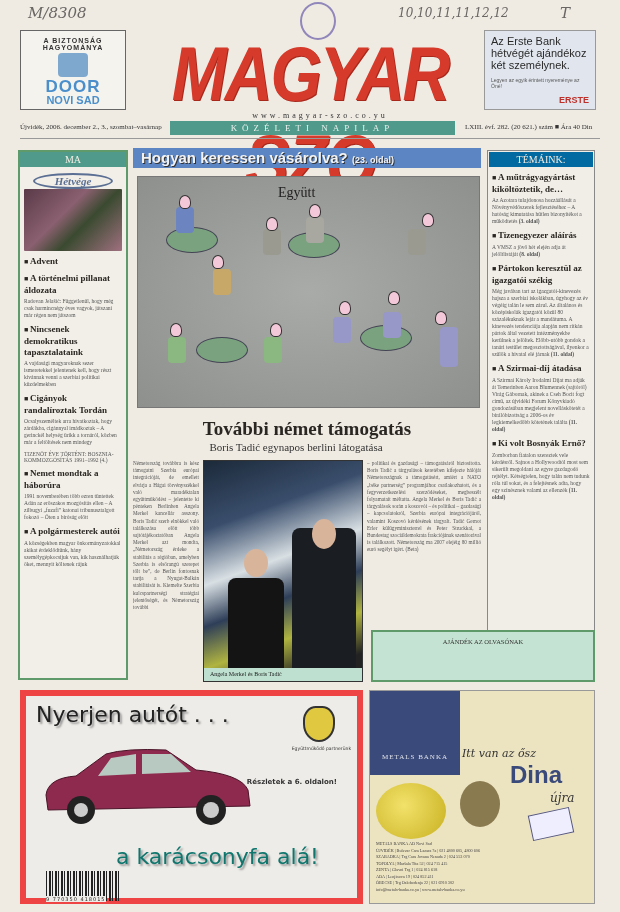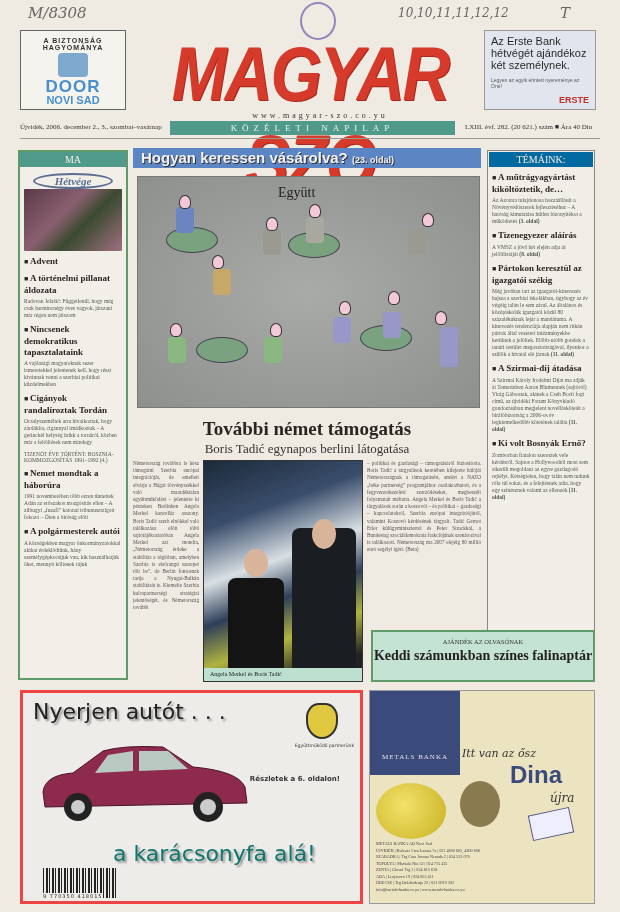--- a/index.html
+++ b/index.html
@@ -36,35 +36,35 @@
 .note{font-size:5.5px;color:#555;padding:0 4px;margin-top:5px}
 
 .banner{left:133px;top:148px;width:348px;height:20px;background:#5c85c4;color:#f2f2f2;font-family:"Liberation Sans",sans-serif;font-weight:bold;font-size:15px;padding-left:8px;line-height:20px;text-shadow:1px 1px 0 #333}
 .banner small{font-size:9px}
 .cartoon{left:137px;top:176px;width:343px;height:232px;background:radial-gradient(ellipse at center,#a9aba8,#8e908d);border:1px solid #777;overflow:hidden}
 .ctitle{position:absolute;left:140px;top:8px;font-size:14px;color:#222}
 .table{position:absolute;width:52px;height:26px;border-radius:50%;background:#7aa27e;border:1px solid #445}
 .fig{position:absolute;width:12px;height:14px;border-radius:50% 50% 40% 40%;background:#f3c8d8;border:1px solid #333}
 .body1{position:absolute;width:18px;height:26px;border-radius:4px}
 .headline{left:133px;top:418px;width:348px;text-align:center;font-size:19px;font-weight:bold;color:#2a2622}
-.deck{left:133px;top:441px;width:348px;text-align:center;font-size:13px;color:#333}
+.deck{left:122px;top:441px;width:348px;text-align:center;font-size:11px;color:#333}
 .col{font-size:5.2px;line-height:7.2px;color:#555;text-align:justify;overflow:hidden}
 .photo{left:203px;top:460px;width:160px;height:222px;background:linear-gradient(160deg,#1c2a3a 0%,#3a4e6c 25%,#d9e0e4 45%,#2e3e58 60%,#b0b440 75%,#222 90%);border:1px solid #333}
 .pcap{position:absolute;left:0;bottom:0;width:100%;height:13px;background:#bde0d0;font-size:6px;line-height:13px;padding-left:6px;color:#222}
 .person{position:absolute;bottom:13px;background:#141414;border-radius:8px 8px 0 0}
 .face{position:absolute;border-radius:50%;background:#d8b49a}
 
 .rcol{left:487px;top:150px;width:108px;height:530px;border:1px solid #888;background:#f1eee7}
 .rhead{background:#0369a1;color:#f4ece0;font-size:10px;text-align:center;height:15px;line-height:15px;margin:1px}
 
 .gift{left:371px;top:630px;width:224px;height:52px;background:#c5e3d2;border:2px solid #5e9a6a;text-align:center}
 .gift .s{font-size:6.5px;margin-top:6px;color:#333}
 .gift .h{font-size:14px;font-weight:bold;margin-top:3px;color:#222}
 
-.car-ad{left:20px;top:690px;width:343px;height:214px;border:3px solid #ef4444;background:#eeece8;font-family:"DejaVu Sans",sans-serif}
+.car-ad{left:20px;top:690px;width:343px;height:214px;border:6px solid #ef4444;background:#eeece8;font-family:"DejaVu Sans",sans-serif}
 .car-ad .h1{position:absolute;left:10px;top:6px;font-size:22px;color:#222;text-shadow:2px 2px 2px #999}
 .car-ad .h2{position:absolute;left:90px;top:148px;font-size:22px;color:#0f766e;text-shadow:2px 2px 2px #999}
 .car{position:absolute;left:10px;top:44px;width:230px;height:90px}
 .badge{position:absolute;right:22px;top:10px;width:32px;height:36px;background:#e0c840;border:2px solid #333;border-radius:40% 40% 50% 50%}
 .partner{position:absolute;right:6px;top:50px;font-size:4.5px;color:#333}
 .detail{position:absolute;right:20px;top:80px;font-size:7px;font-weight:bold;text-align:center;line-height:12px;color:#333}
 .barcode{position:absolute;left:20px;top:175px;width:75px;height:30px;background:repeating-linear-gradient(90deg,#222 0 1px,transparent 1px 3px,#222 3px 5px,transparent 5px 6px)}
 .barnum{position:absolute;left:20px;top:200px;font-size:5px;background:#eeece8;letter-spacing:1px}
 .bank-ad{left:369px;top:690px;width:226px;height:214px;border:1px solid #999;background:#ece3c0}
 .bank-logo{position:absolute;left:0;top:0;width:90px;height:84px;background:#3a4a7a;color:#e0e2ea;font-size:7px;text-align:center;padding-top:62px;letter-spacing:1px}
@@ -195,21 +195,20 @@
       <div class="b"><span>A Szirmai Károly Irodalmi Díjat ma adják át Temerinben Aaron Blumennek (sajtóról) Virág Gábornak, akinek a Cseh Bocit fogt című, az újvidéki Forum Könyvkiadó gondozásában megjelent novelláskötetét a bírálóbizottság a 2006-os év legkiemelkedőbb kötetének találta</span> <b>(11. oldal)</b></div>
     </div>
   <div class="item">
       <div class="t">Ki volt Bosnyák Ernő?</div>
       <div class="b"><span>Zomborban fiatalon szereztek vele kérdésről. Sajnos a Hollywoodtól most sem sikerült megoldani az egyre gazdagodó rejtélyt. Kétségtelen, hogy talán nem tudunk róla túl sokat, és a felejtésnek adta, hogy egy színésznek valami az ellenzék</span> <b>(11. oldal)</b></div>
     </div>
 </div>
 
 <div class="abs gift">
   <div class="s">AJÁNDÉK AZ OLVASÓNAK</div>
-  <div class="h">Keddi számunkban színes falinaptár</div>
 </div>
 
 <div class="abs car-ad">
   <div class="h1">Nyerjen autót . . .</div>
   <div class="badge"></div>
   <div class="partner">Együttműködő partnerünk</div>
   <svg class="car" viewBox="0 0 230 90">
     <path d="M10 55 Q12 38 40 36 L70 14 Q90 8 130 10 L160 30 Q205 34 212 50 L214 66 L12 70 Z" fill="#8e2a4e" stroke="#4a1428"></path>
     <path d="M75 18 L100 14 L100 34 L62 36 Z M106 14 L135 14 L155 32 L106 34 Z" fill="#b7c9c0"></path>
     <circle cx="45" cy="70" r="14" fill="#222"></circle>

